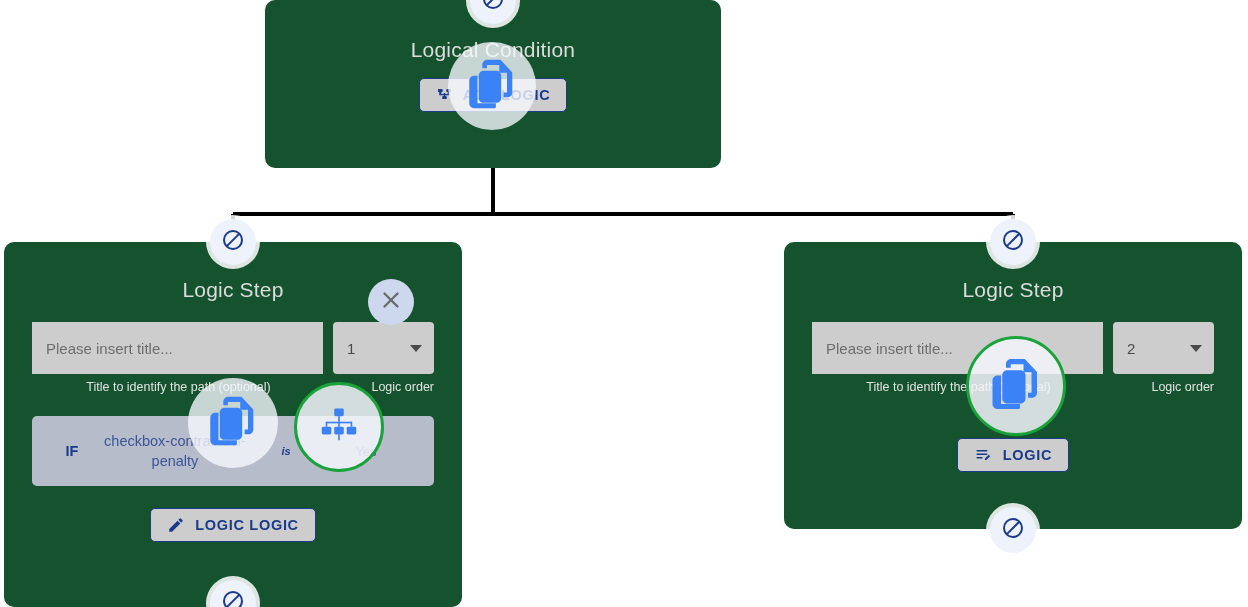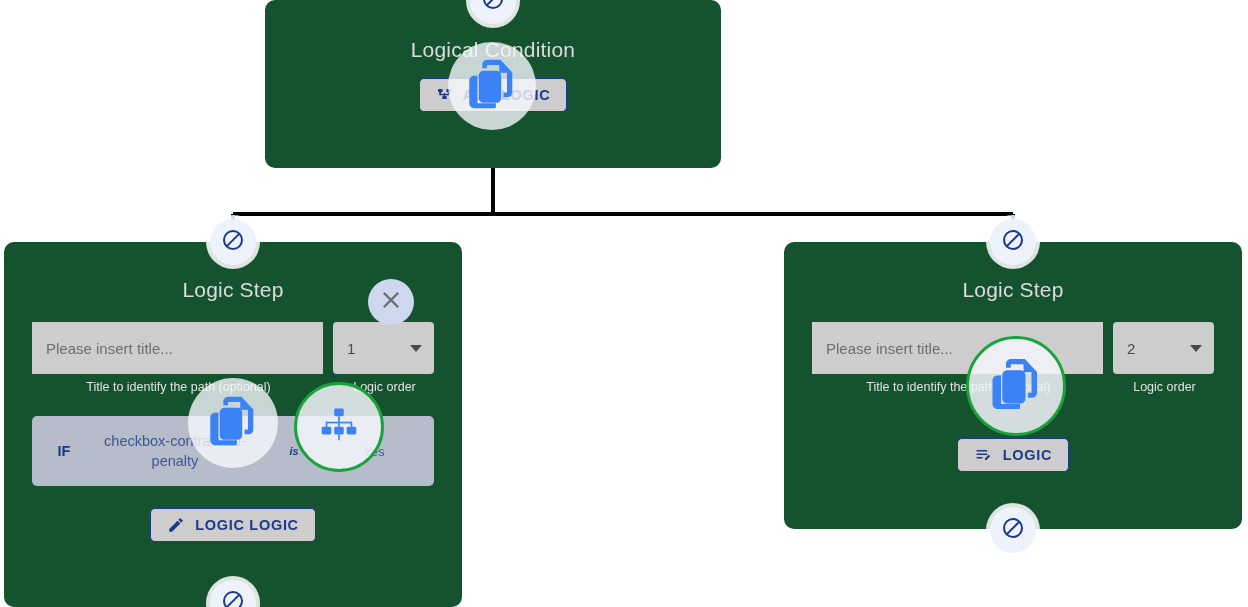--- a/index.html
+++ b/index.html
@@ -136,32 +136,32 @@
     border-right: 6px solid transparent;
     border-top: 7px solid #4a4a4a;
   }
   .helper {
     color: #e3e3e3;
     font-size: 12.5px;
     margin-top: 6px;
     padding-left: 2px;
     text-align: center;
   }
-  .helper-order { text-align: center; }
+  .helper-order { text-align: right; }
 
   
   .cond-block {
     margin: 22px 28px 0 28px;
     background: #b7bcca;
     border-radius: 5px;
     min-height: 70px;
     display: flex;
     align-items: center;
     box-sizing: border-box;
-    padding: 8px 10px;
+    padding: 8px 18px;
   }
   .cond-if {
     flex: 0 0 44px;
     text-align: center;
     color: #1b3a8c;
     font-weight: 700;
     font-size: 14.5px;
   }
   .cond-field {
     flex: 1 1 auto;

